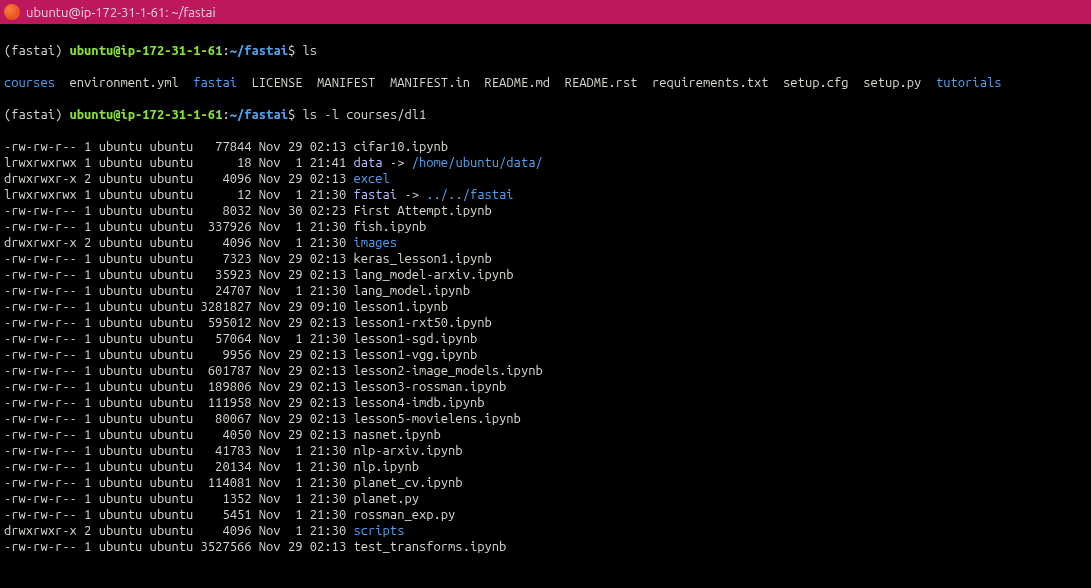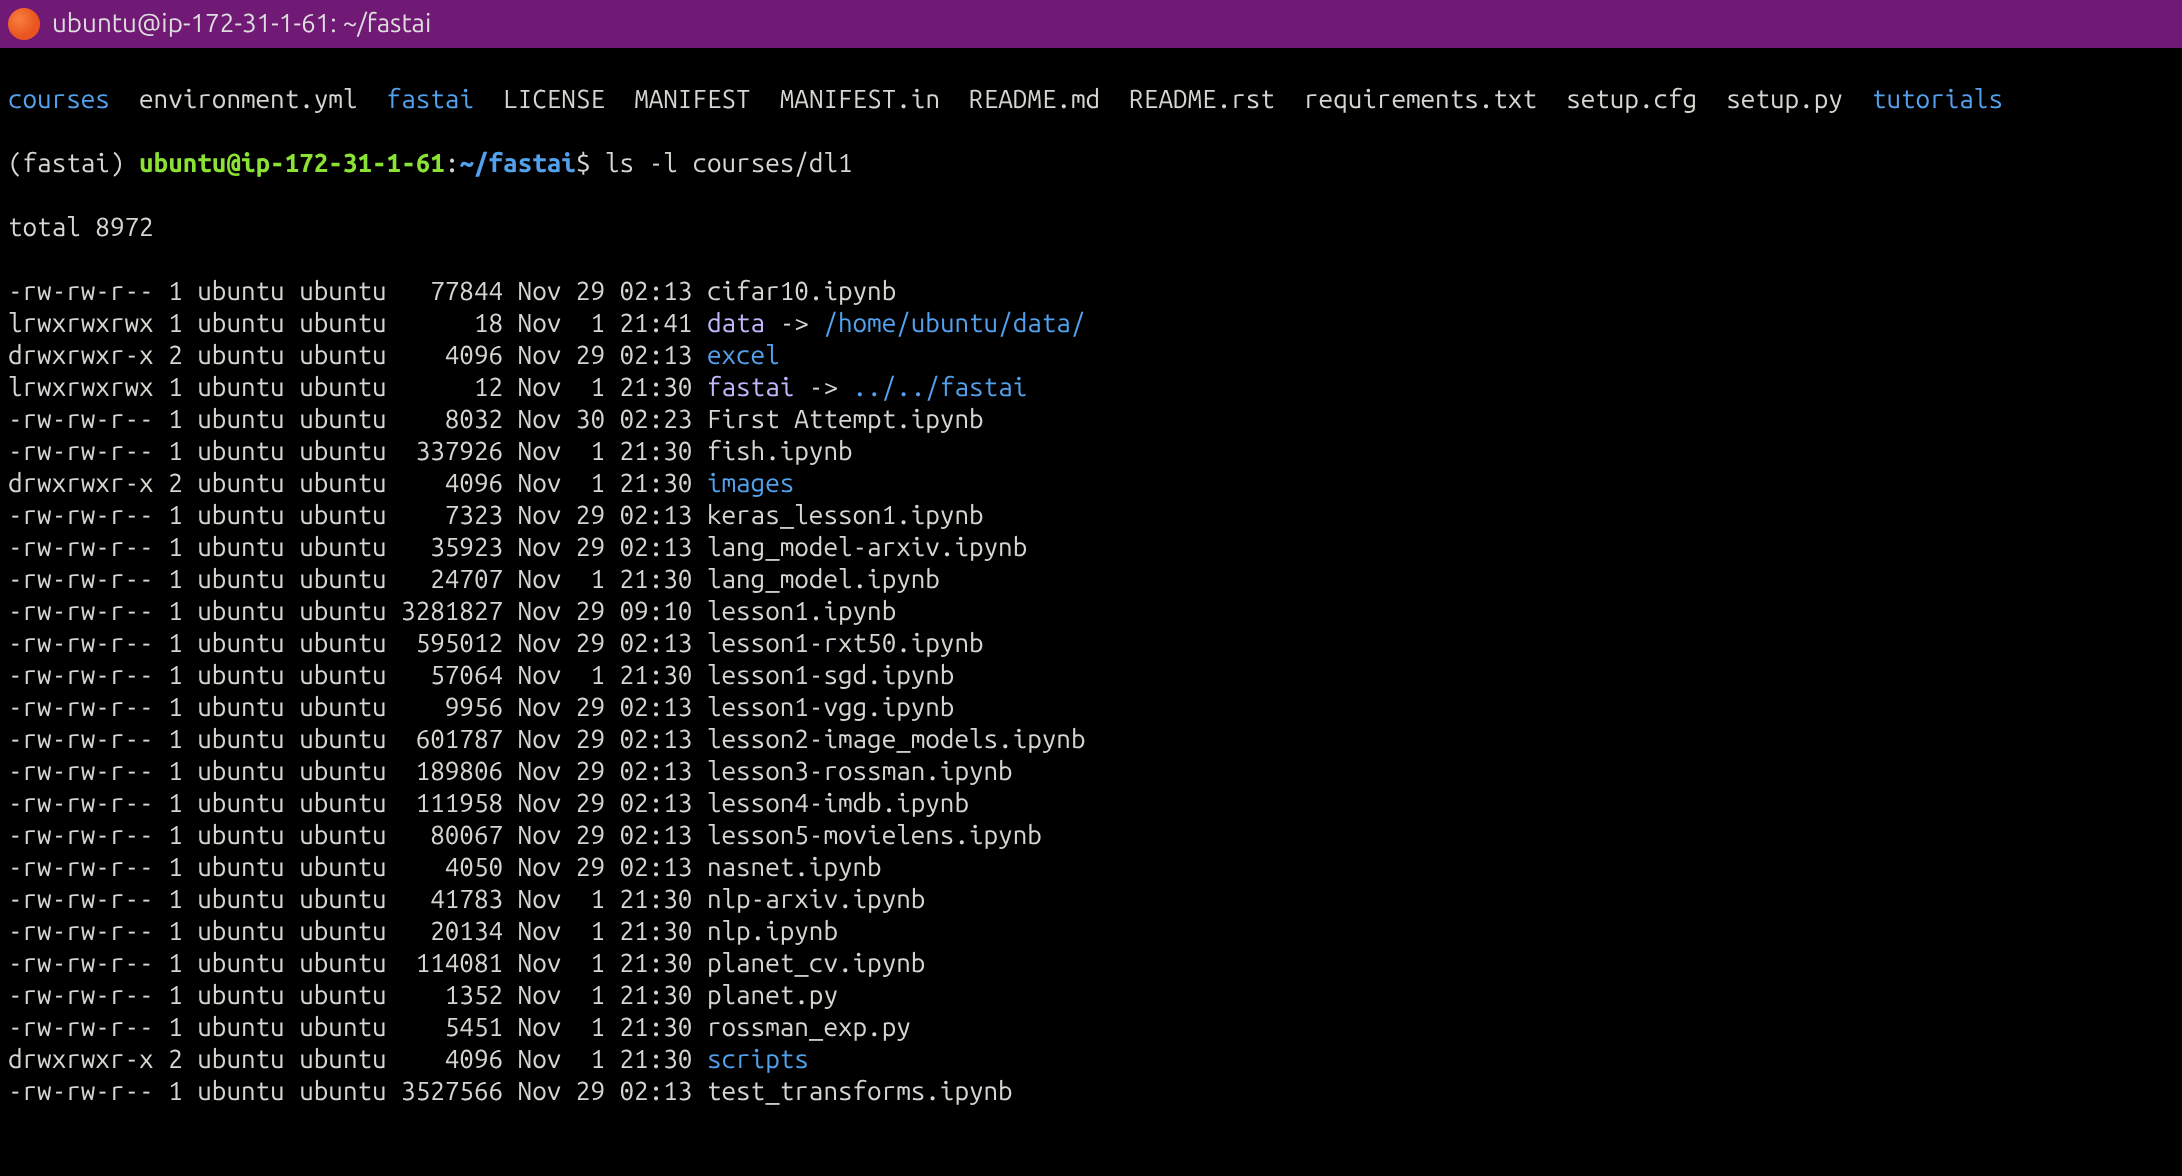--- a/index.html
+++ b/index.html
@@ -7,21 +7,21 @@
     background: #000;
     color: #ccc;
     font-family: "Ubuntu Mono", "DejaVu Sans Mono", "Courier New", monospace;
     font-size: 13px;
     line-height: 16px;
     width: 1091px;
     height: 588px;
     overflow: hidden;
   }
   .titlebar {
-    background: #701a75;
+    background: #be185d;
     color: #ddd;
     height: 24px;
     display: flex;
     align-items: center;
     padding-left: 4px;
     font-family: Ubuntu, sans-serif;
     font-size: 13px;
   }
   .titlebar-icon {
     width: 16px;
@@ -48,22 +48,22 @@
 </style>
 </head>
 <body>
 
 <div class="titlebar">
   <span class="titlebar-icon"></span>
   <span>ubuntu@ip-172-31-1-61: ~/fastai</span>
 </div>
 
 <div class="term">
+<span class="line"><span class="white">(fastai)</span> <span class="green bold">ubuntu@ip-172-31-1-61</span><span class="white">:</span><span class="blue bold">~/fastai</span><span class="white">$</span> <span class="white">ls</span></span>
 <span class="line"><span class="blue">courses</span>  <span class="white">environment.yml</span>  <span class="blue">fastai</span>  <span class="white">LICENSE</span>  <span class="white">MANIFEST</span>  <span class="white">MANIFEST.in</span>  <span class="white">README.md</span>  <span class="white">README.rst</span>  <span class="white">requirements.txt</span>  <span class="white">setup.cfg</span>  <span class="white">setup.py</span>  <span class="blue">tutorials</span></span>
 <span class="line"><span class="white">(fastai)</span> <span class="green bold">ubuntu@ip-172-31-1-61</span><span class="white">:</span><span class="blue bold">~/fastai</span><span class="white">$</span> <span class="white">ls -l courses/dl1</span></span>
-<span class="line white">total 8972</span>
 <span id="listing"><span class="line"><span class="white">-rw-rw-r-- 1 ubuntu ubuntu   77844 Nov 29 02:13 </span><span class="white">cifar10.ipynb</span></span><span class="line"><span class="white">lrwxrwxrwx 1 ubuntu ubuntu      18 Nov  1 21:41 </span><span class="cyan">data</span><span class="white"> -&gt; </span><span class="blue">/home/ubuntu/data/</span></span><span class="line"><span class="white">drwxrwxr-x 2 ubuntu ubuntu    4096 Nov 29 02:13 </span><span class="blue">excel</span></span><span class="line"><span class="white">lrwxrwxrwx 1 ubuntu ubuntu      12 Nov  1 21:30 </span><span class="cyan">fastai</span><span class="white"> -&gt; </span><span class="blue">../../fastai</span></span><span class="line"><span class="white">-rw-rw-r-- 1 ubuntu ubuntu    8032 Nov 30 02:23 </span><span class="white">First Attempt.ipynb</span></span><span class="line"><span class="white">-rw-rw-r-- 1 ubuntu ubuntu  337926 Nov  1 21:30 </span><span class="white">fish.ipynb</span></span><span class="line"><span class="white">drwxrwxr-x 2 ubuntu ubuntu    4096 Nov  1 21:30 </span><span class="blue">images</span></span><span class="line"><span class="white">-rw-rw-r-- 1 ubuntu ubuntu    7323 Nov 29 02:13 </span><span class="white">keras_lesson1.ipynb</span></span><span class="line"><span class="white">-rw-rw-r-- 1 ubuntu ubuntu   35923 Nov 29 02:13 </span><span class="white">lang_model-arxiv.ipynb</span></span><span class="line"><span class="white">-rw-rw-r-- 1 ubuntu ubuntu   24707 Nov  1 21:30 </span><span class="white">lang_model.ipynb</span></span><span class="line"><span class="white">-rw-rw-r-- 1 ubuntu ubuntu 3281827 Nov 29 09:10 </span><span class="white">lesson1.ipynb</span></span><span class="line"><span class="white">-rw-rw-r-- 1 ubuntu ubuntu  595012 Nov 29 02:13 </span><span class="white">lesson1-rxt50.ipynb</span></span><span class="line"><span class="white">-rw-rw-r-- 1 ubuntu ubuntu   57064 Nov  1 21:30 </span><span class="white">lesson1-sgd.ipynb</span></span><span class="line"><span class="white">-rw-rw-r-- 1 ubuntu ubuntu    9956 Nov 29 02:13 </span><span class="white">lesson1-vgg.ipynb</span></span><span class="line"><span class="white">-rw-rw-r-- 1 ubuntu ubuntu  601787 Nov 29 02:13 </span><span class="white">lesson2-image_models.ipynb</span></span><span class="line"><span class="white">-rw-rw-r-- 1 ubuntu ubuntu  189806 Nov 29 02:13 </span><span class="white">lesson3-rossman.ipynb</span></span><span class="line"><span class="white">-rw-rw-r-- 1 ubuntu ubuntu  111958 Nov 29 02:13 </span><span class="white">lesson4-imdb.ipynb</span></span><span class="line"><span class="white">-rw-rw-r-- 1 ubuntu ubuntu   80067 Nov 29 02:13 </span><span class="white">lesson5-movielens.ipynb</span></span><span class="line"><span class="white">-rw-rw-r-- 1 ubuntu ubuntu    4050 Nov 29 02:13 </span><span class="white">nasnet.ipynb</span></span><span class="line"><span class="white">-rw-rw-r-- 1 ubuntu ubuntu   41783 Nov  1 21:30 </span><span class="white">nlp-arxiv.ipynb</span></span><span class="line"><span class="white">-rw-rw-r-- 1 ubuntu ubuntu   20134 Nov  1 21:30 </span><span class="white">nlp.ipynb</span></span><span class="line"><span class="white">-rw-rw-r-- 1 ubuntu ubuntu  114081 Nov  1 21:30 </span><span class="white">planet_cv.ipynb</span></span><span class="line"><span class="white">-rw-rw-r-- 1 ubuntu ubuntu    1352 Nov  1 21:30 </span><span class="white">planet.py</span></span><span class="line"><span class="white">-rw-rw-r-- 1 ubuntu ubuntu    5451 Nov  1 21:30 </span><span class="white">rossman_exp.py</span></span><span class="line"><span class="white">drwxrwxr-x 2 ubuntu ubuntu    4096 Nov  1 21:30 </span><span class="blue">scripts</span></span><span class="line"><span class="white">-rw-rw-r-- 1 ubuntu ubuntu 3527566 Nov 29 02:13 </span><span class="white">test_transforms.ipynb</span></span></span>
 
 
 
 
 
 </div>
 
 </body></html>

